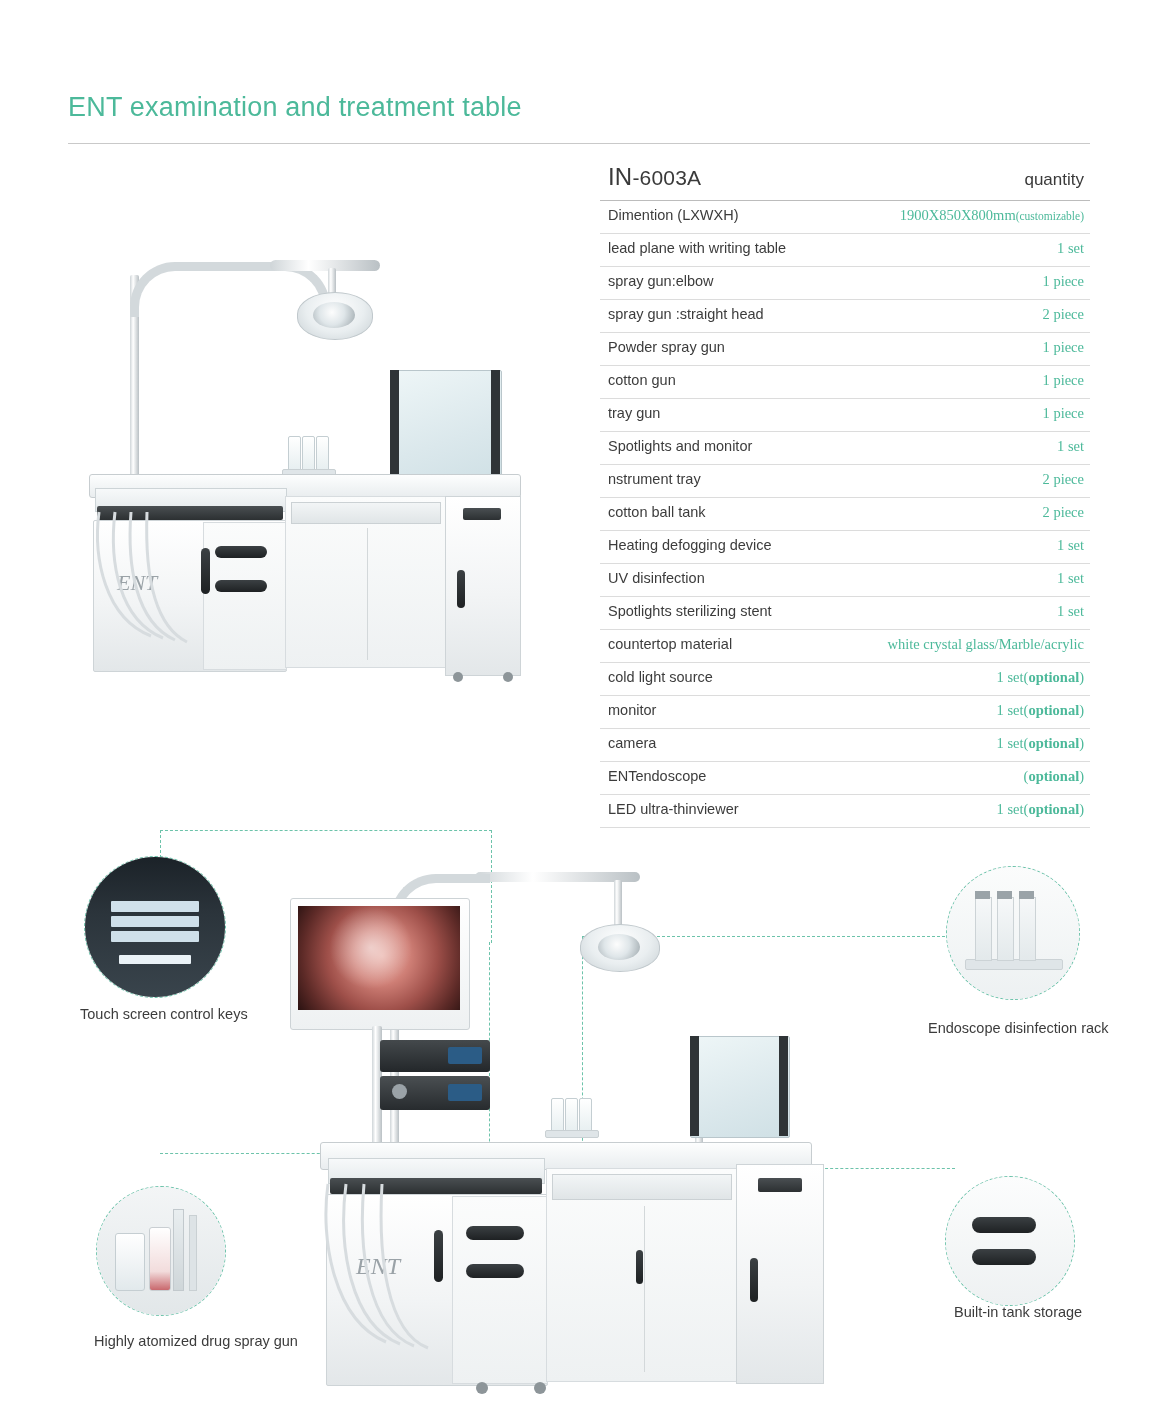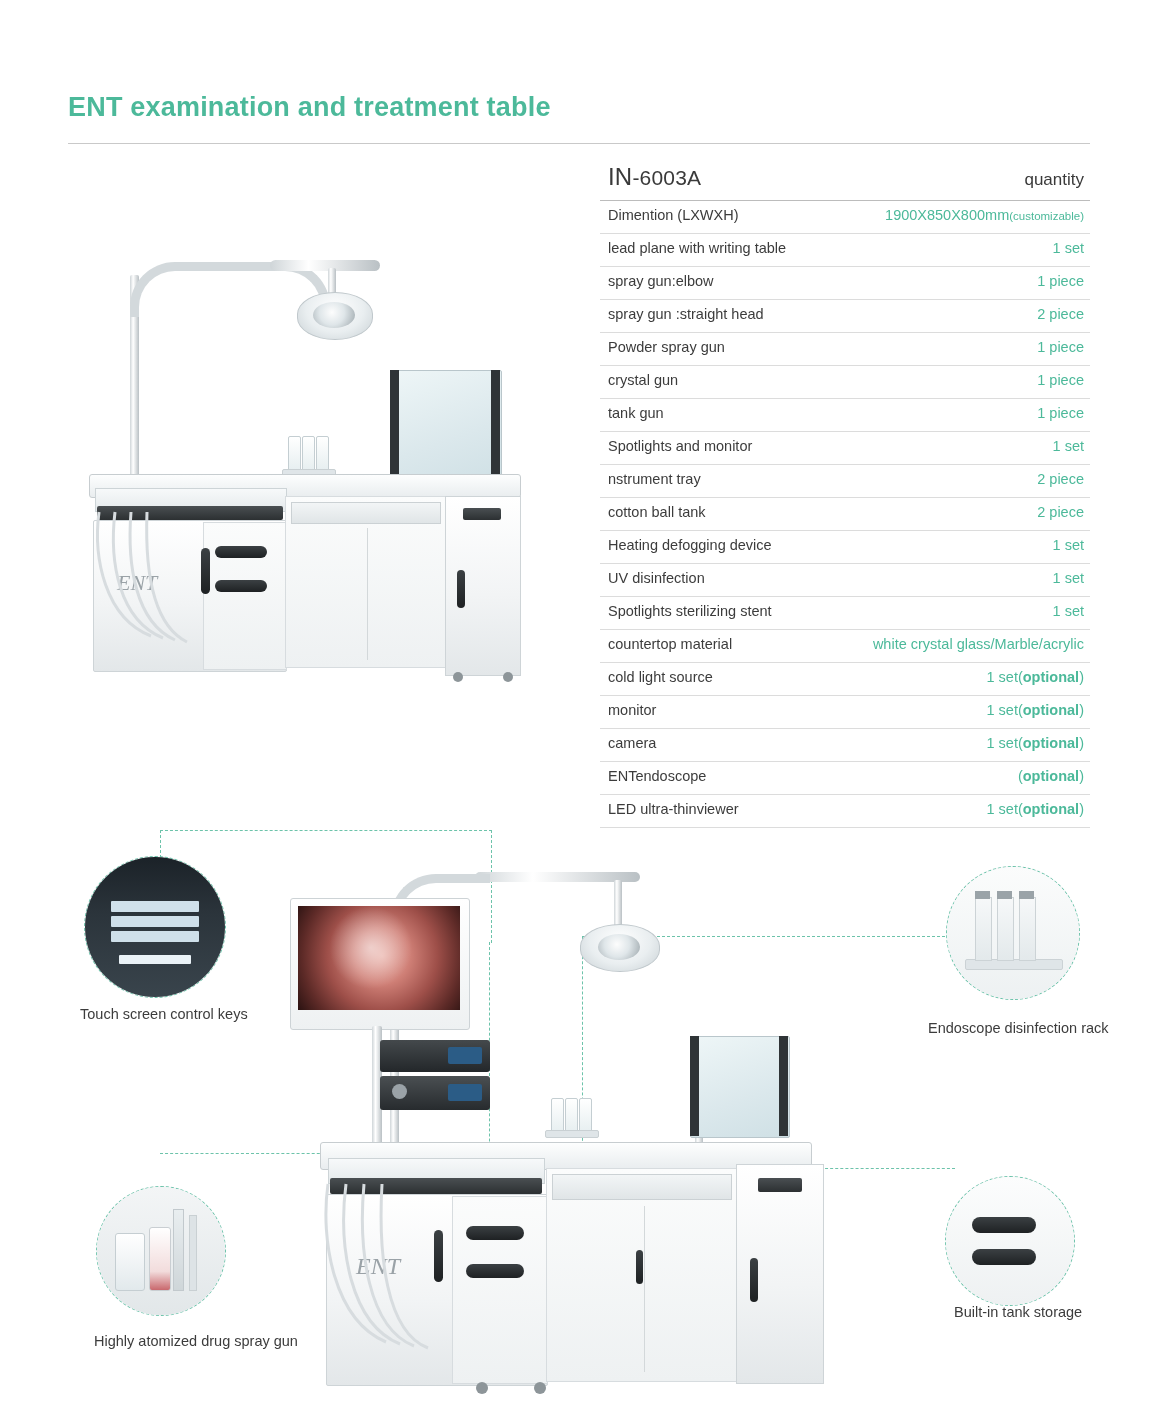--- a/index.html
+++ b/index.html
@@ -16,21 +16,21 @@
     overflow: hidden;
   }
 
   
   .page-title {
     position: absolute;
     left: 68px;
     top: 92px;
     font-size: 27px;
     color: #4cb99a;
-    font-weight: 700;
+    font-weight: 400;
     letter-spacing: 0.2px;
   }
   .title-rule {
     position: absolute;
     left: 68px;
     top: 143px;
     width: 1022px;
     height: 1px;
     background: #c9c9c9;
   }
@@ -71,20 +71,21 @@
   .spec-label {
     font-size: 14.5px;
     color: #3c3c3c;
     white-space: nowrap;
   }
   .spec-value {
     font-size: 14.5px;
     color: #4cb99a;
     text-align: right;
     white-space: nowrap;
+    font-family: Liberation Serif, serif;
   }
   .spec-value .sm { font-size: 11.5px; }
   .spec-value .opt { font-weight: bold; }
 
   
   .product-top {
     position: absolute;
     left: 75px;
     top: 240px;
     width: 470px;
@@ -211,25 +212,25 @@
   </div>
   <div class="spec-row">
     <div class="spec-label">spray gun :straight head</div>
     <div class="spec-value">2 piece</div>
   </div>
   <div class="spec-row">
     <div class="spec-label">Powder spray gun</div>
     <div class="spec-value">1 piece</div>
   </div>
   <div class="spec-row">
-    <div class="spec-label">crystal gun</div>
+    <div class="spec-label">cotton gun</div>
     <div class="spec-value">1 piece</div>
   </div>
   <div class="spec-row">
-    <div class="spec-label">tank gun</div>
+    <div class="spec-label">tray gun</div>
     <div class="spec-value">1 piece</div>
   </div>
   <div class="spec-row">
     <div class="spec-label">Spotlights and monitor</div>
     <div class="spec-value">1 set</div>
   </div>
   <div class="spec-row">
     <div class="spec-label">nstrument tray</div>
     <div class="spec-value">2 piece</div>
   </div>

